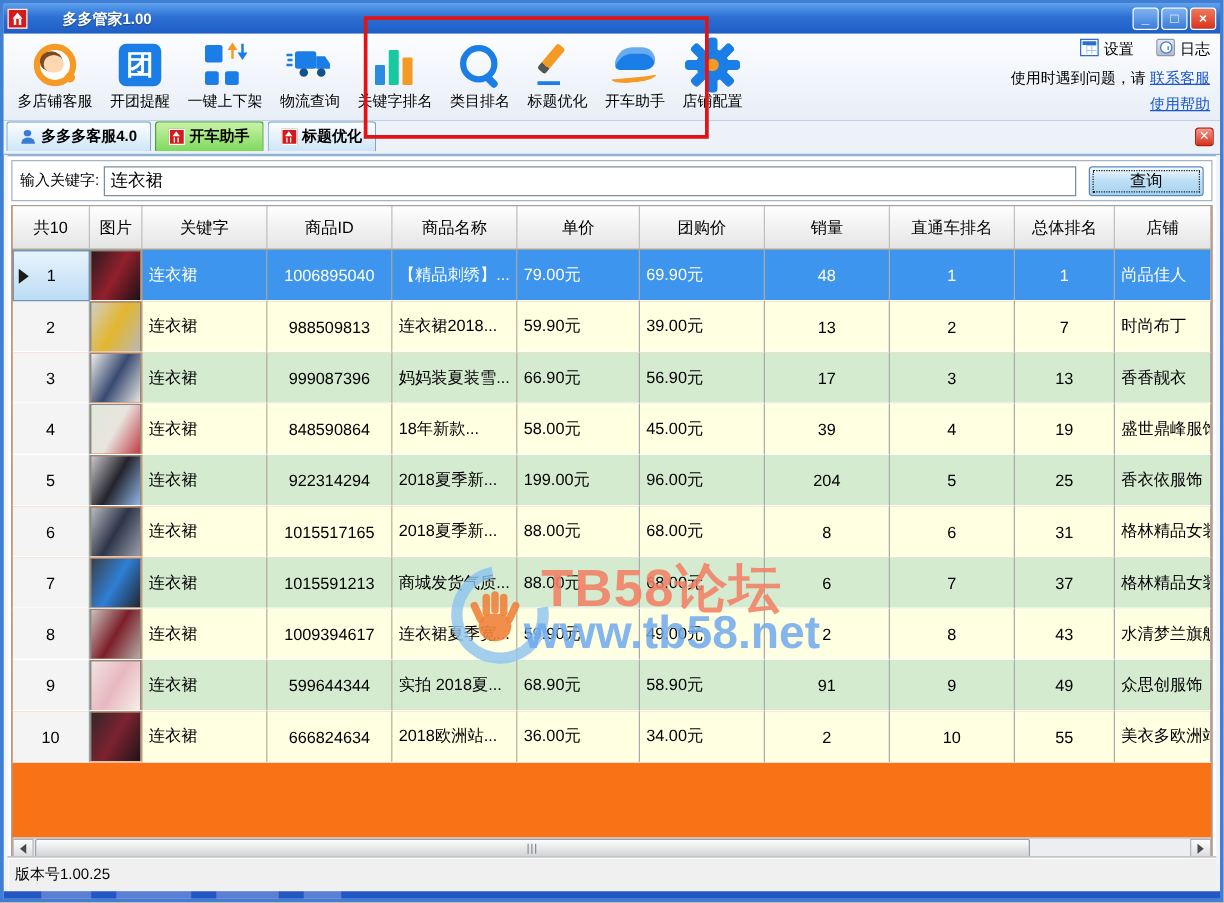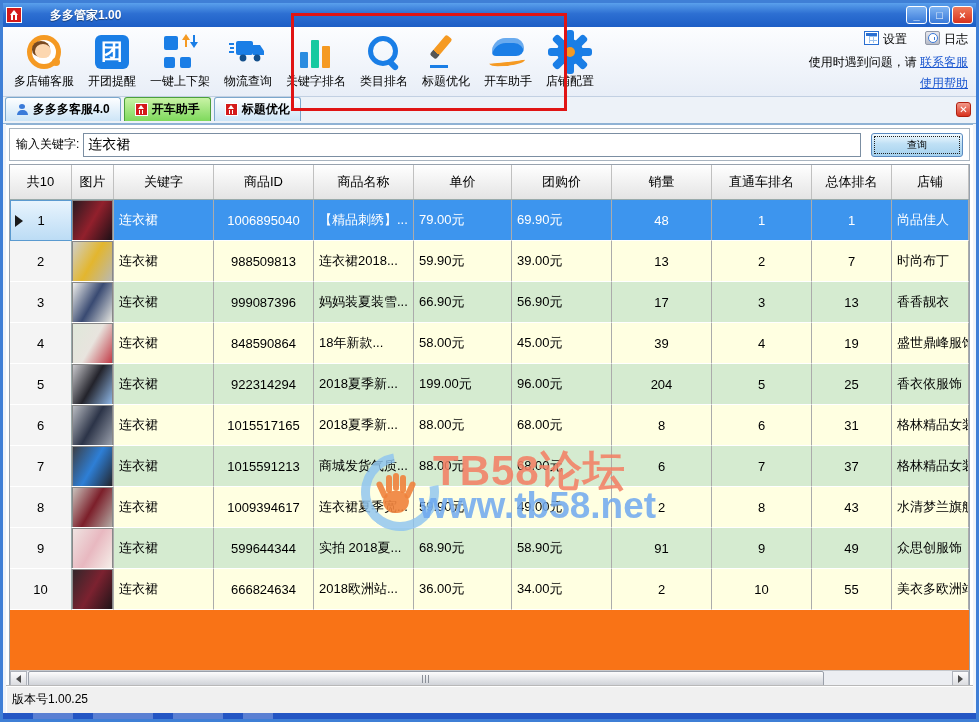--- a/index.html
+++ b/index.html
@@ -75,21 +75,21 @@
 
   
   .content { position:absolute; left:3px; right:3px; top:121px; bottom:34px;
     background:#fff; border-top:1px solid #8fb2d4; padding:3px; }
   .search-row { height:33px; border:1px solid #a8b4c0; display:flex; align-items:center;
     background:#fff; padding:0 6px; margin-bottom:3px; }
   .search-label { margin-right:4px; white-space:nowrap; }
   .search-input { flex:1; height:24px; border:1px solid #7b8ea2; font-size:14px;
     font-family:inherit; padding:0 4px; margin-right:10px; }
   .query-btn { width:92px; height:24px; border:1px solid #5a8ac0; border-radius:3px;
-    background:linear-gradient(#f4fbff,#bfe0f5 45%,#a6d2ef); font-size:10px;
+    background:linear-gradient(#f4fbff,#bfe0f5 45%,#a6d2ef); font-size:13px;
     font-family:inherit; position:relative; cursor:pointer; outline:1px dotted #222; outline-offset:-4px; }
 
   
   .grid { border:1px solid #98a2ae; height:524px; position:relative; background:#f97316; overflow:hidden; }
   .thead { display:flex; height:35px; background:linear-gradient(#ffffff,#e4e4e4);
     border-bottom:1px solid #9aa; }
   .th { display:flex; align-items:center; justify-content:center; font-size:13px;
     border-right:1px solid #c0c0c0; box-shadow:inset 0 1px 0 #fff; cursor:pointer; white-space:nowrap; overflow:hidden;}
   .tr { display:flex; height:41px; }
   .td { display:flex; align-items:center; font-size:13px; border-right:1px solid #ababab;

